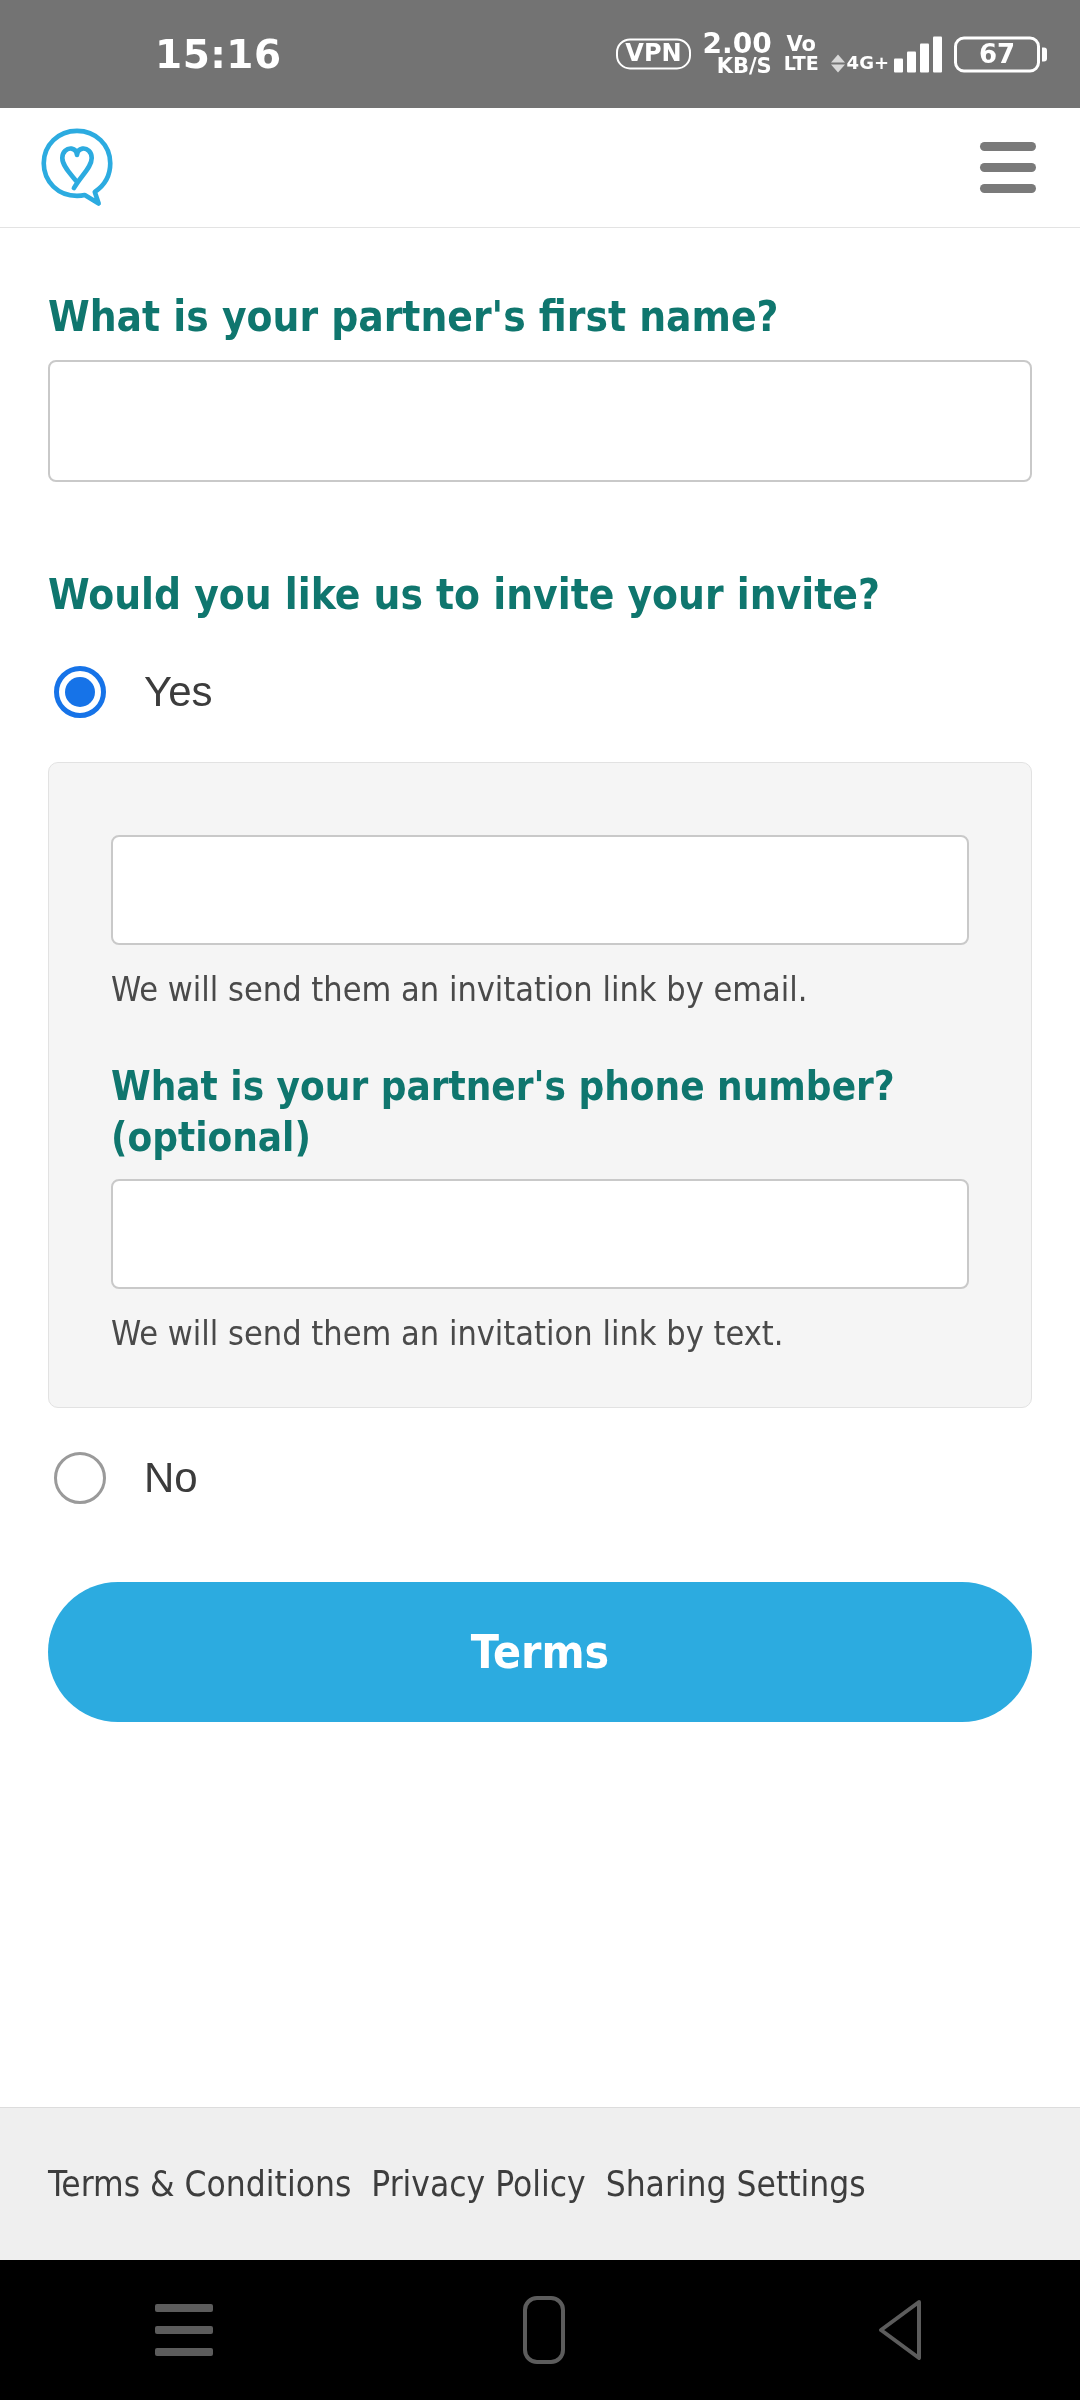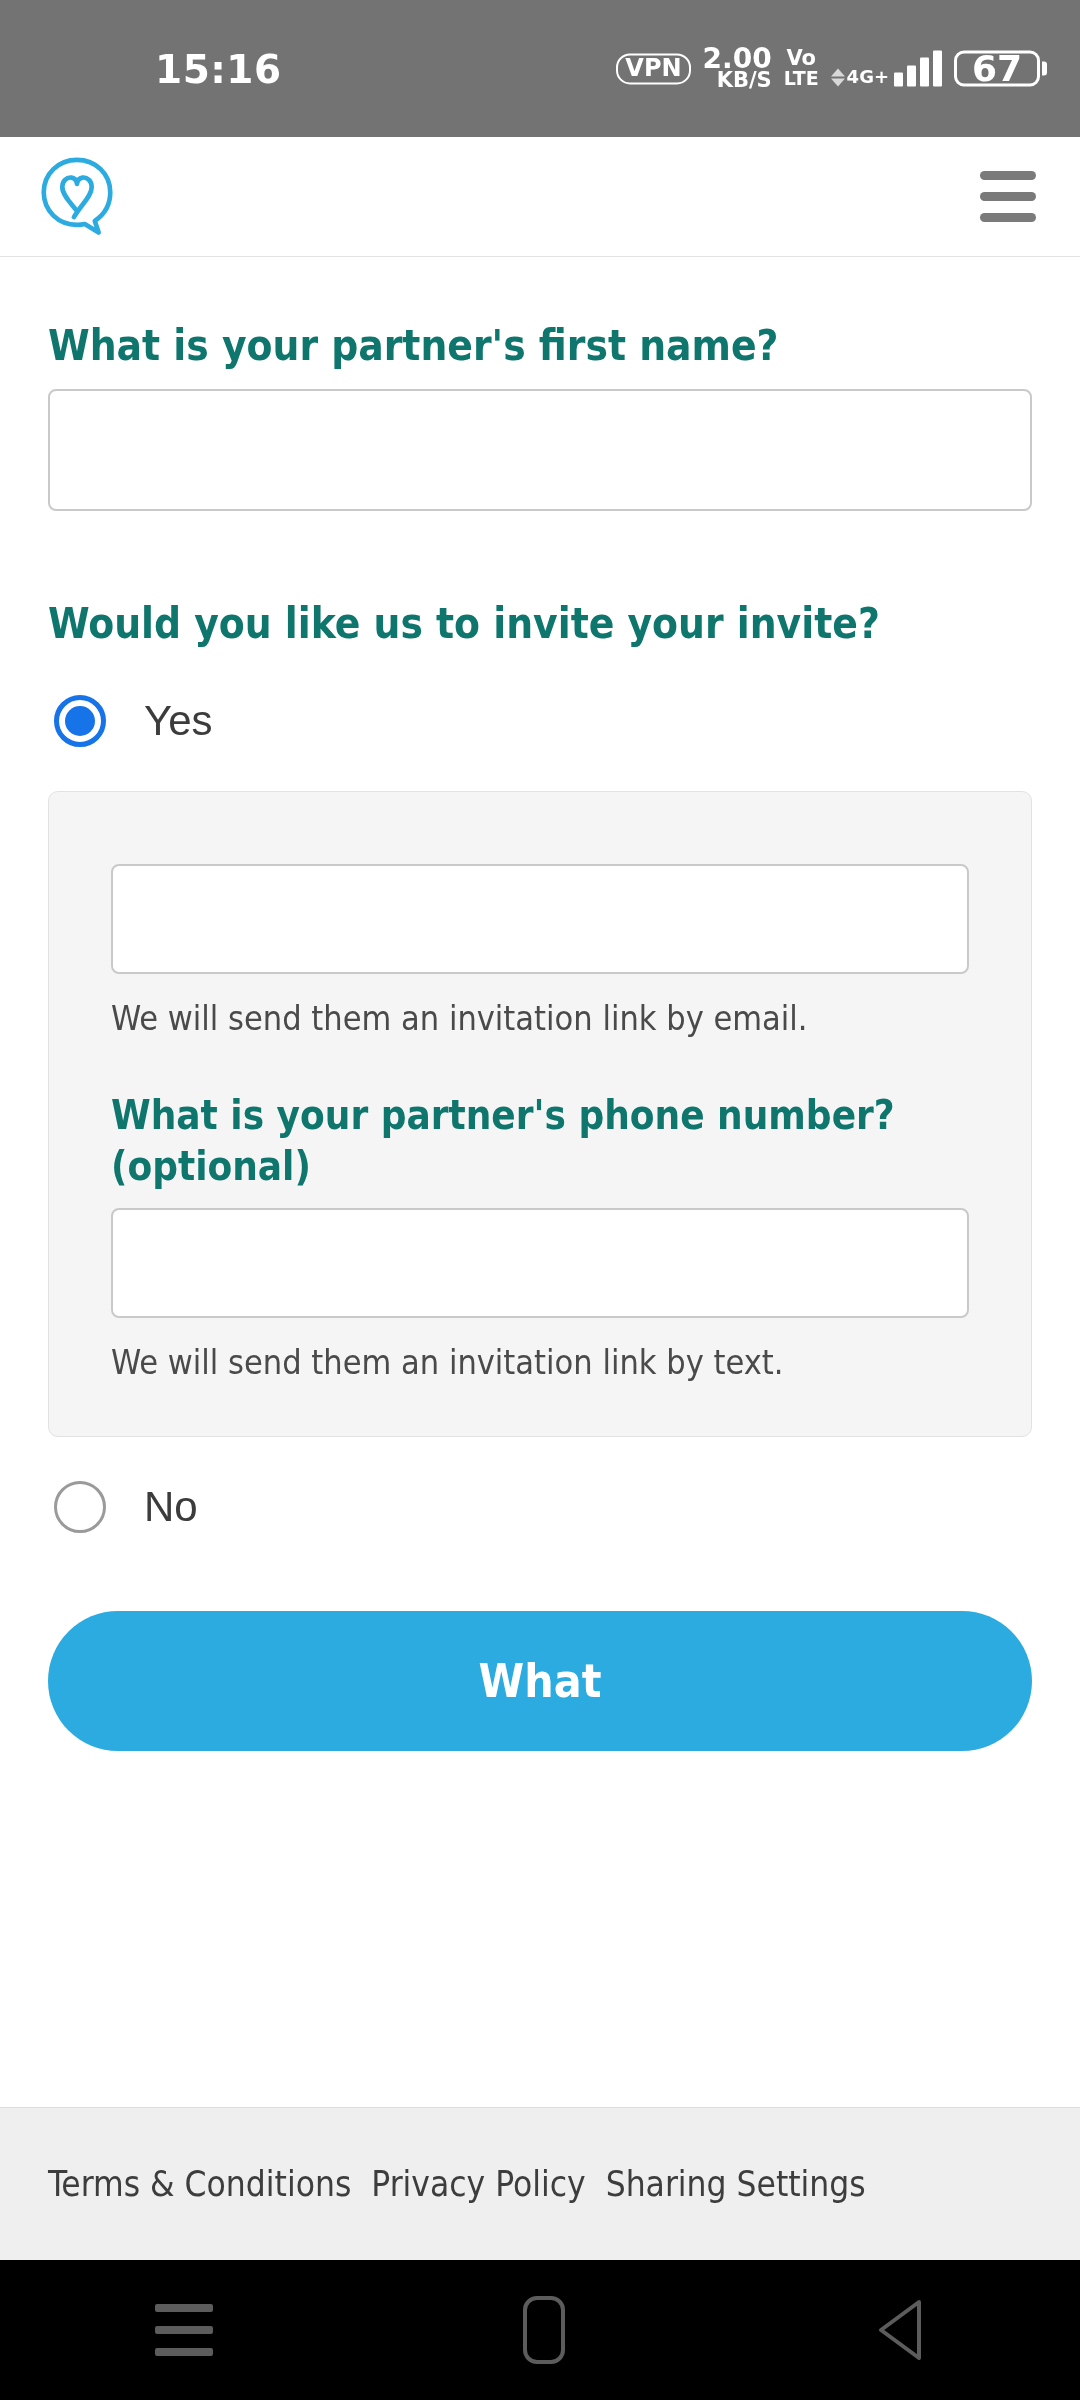--- a/index.html
+++ b/index.html
@@ -6,21 +6,21 @@
   html, body {
     width:1080px; height:2400px;
     background:#ffffff;
     font-family:"Liberation Sans", sans-serif;
     overflow:hidden;
   }
   .screen { position:relative; width:1080px; height:2400px; display:flex; flex-direction:column; }
 
   
   .statusbar{
-    height:137px; background:#737373; color:#ffffff;
+    height:108px; background:#737373; color:#ffffff;
     display:flex; align-items:center; position:relative; flex:0 0 auto;
   }
   .sb-clock{
     position:absolute; left:155px; top:50%; transform:translateY(-50%);
     font-size:39px; font-weight:bold; letter-spacing:.5px;
     font-family:"DejaVu Sans", sans-serif;
   }
   .sb-right{
     position:absolute; right:33px; top:50%; transform:translateY(-50%);
     display:flex; align-items:center; gap:12px;
@@ -45,21 +45,21 @@
   .bars{ display:flex; align-items:flex-end; gap:4px; height:36px; }
   .bars i{ display:block; width:9px; background:#ffffff; border-radius:1px; }
   .bars i:nth-child(1){ height:14px; }
   .bars i:nth-child(2){ height:21px; }
   .bars i:nth-child(3){ height:29px; }
   .bars i:nth-child(4){ height:36px; }
   .battery{ display:flex; align-items:center; }
   .batt-body{
     border:3px solid #ffffff; border-radius:10px; height:36px; min-width:86px;
     display:flex; align-items:center; justify-content:center;
-    font-size:36px; font-weight:bold; font-family:"DejaVu Sans", sans-serif;
+    font-size:26px; font-weight:bold; font-family:"DejaVu Sans", sans-serif;
   }
   .batt-cap{ width:5px; height:14px; background:#ffffff; border-radius:0 3px 3px 0; margin-left:2px; }
 
   
   .appbar{
     height:120px; background:#ffffff; border-bottom:1px solid #e3e3e3;
     display:flex; align-items:center; justify-content:space-between;
     padding:0 40px 0 38px; flex:0 0 auto;
   }
   .logo{ width:78px; height:82px; display:block; }
@@ -216,21 +216,21 @@
         <input class="text-input" type="tel" value="" placeholder="" style="">
         <div class="helper">We will send them an invitation link by text.</div>
       </div>
     </div>
 
     <div class="radio-row">
       <div class="radio unchecked"></div>
       <div class="radio-label">No</div>
     </div>
 
-    <button class="next-btn">What</button>
+    <button class="next-btn">Terms</button>
   </div>
 
   <div class="footer">
     <a href="#">Terms &amp; Conditions</a>
     <a href="#">Privacy Policy</a>
     <a href="#">Sharing Settings</a>
   </div>
 
   <div class="navbar">
     <div class="nav-recents">

